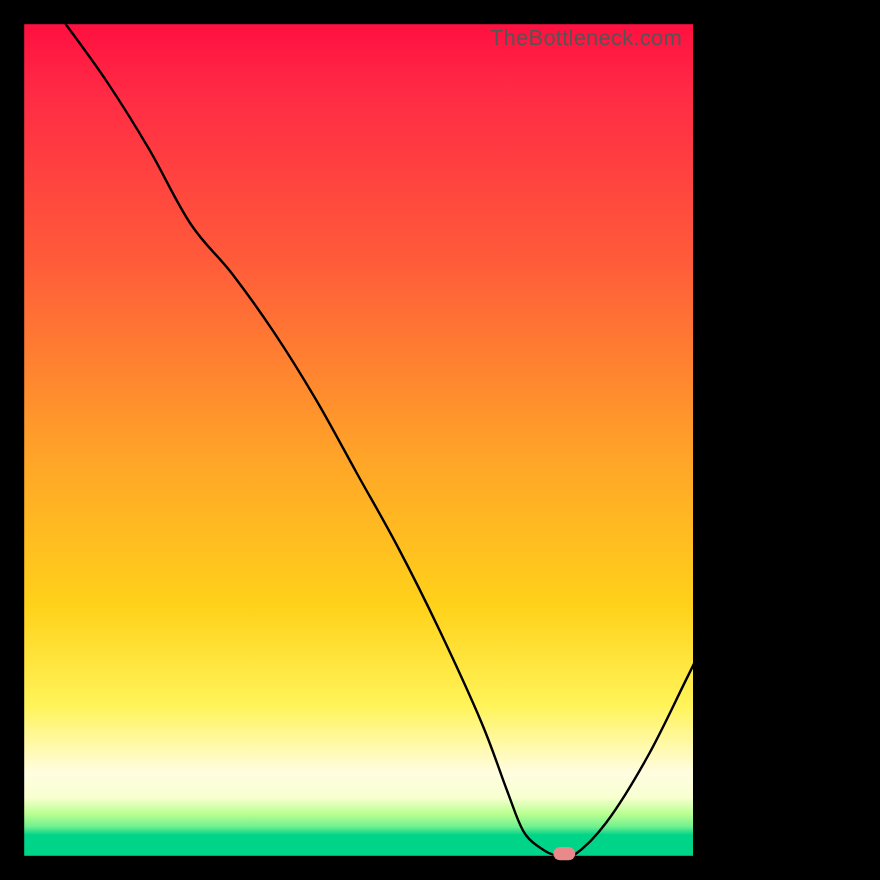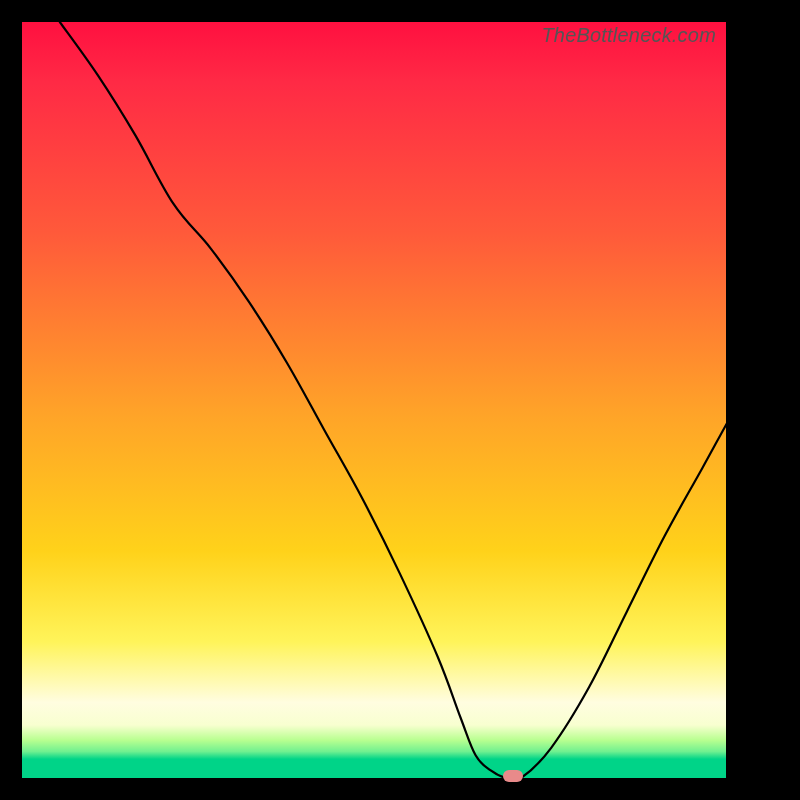--- a/index.html
+++ b/index.html
@@ -16,39 +16,38 @@
     left: 0;
     top: 0;
     width: 800px;
     height: 800px;
     background: #000;
   }
   .plot {
     position: absolute;
     left: 22px;
     top: 22px;
-    width: 704px;
+    width: 608px;
     height: 756px;
     
     background: linear-gradient(
       to bottom,
       #ff1040 0%,
       #ff2a45 8%,
       #ff5a3a 28%,
       #ffa428 52%,
       #ffd21a 70%,
       #fff45a 82%,
       #fffde0 90%,
       #f8ffd0 93%,
       #b8ff90 95%,
       #70f090 96.5%,
       #00d488 97.5%,
       #00d488 100%
     );
-    font-style: italic;
   }
   .watermark {
     position: absolute;
     top: 2px;
     right: 10px;
     color: #555;
     font-size: 20px;
     font-weight: 500;
     letter-spacing: 0.2px;
     user-select: none;

